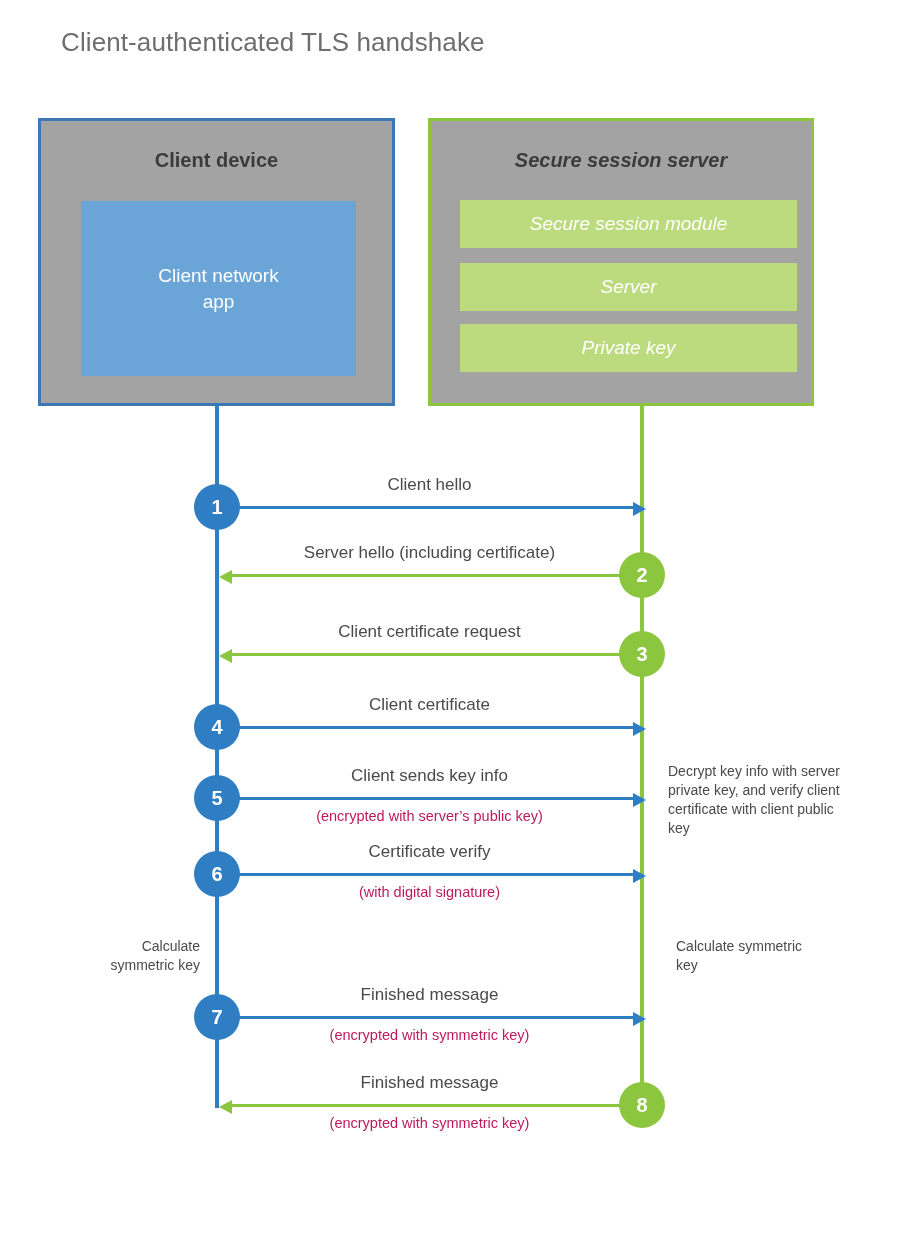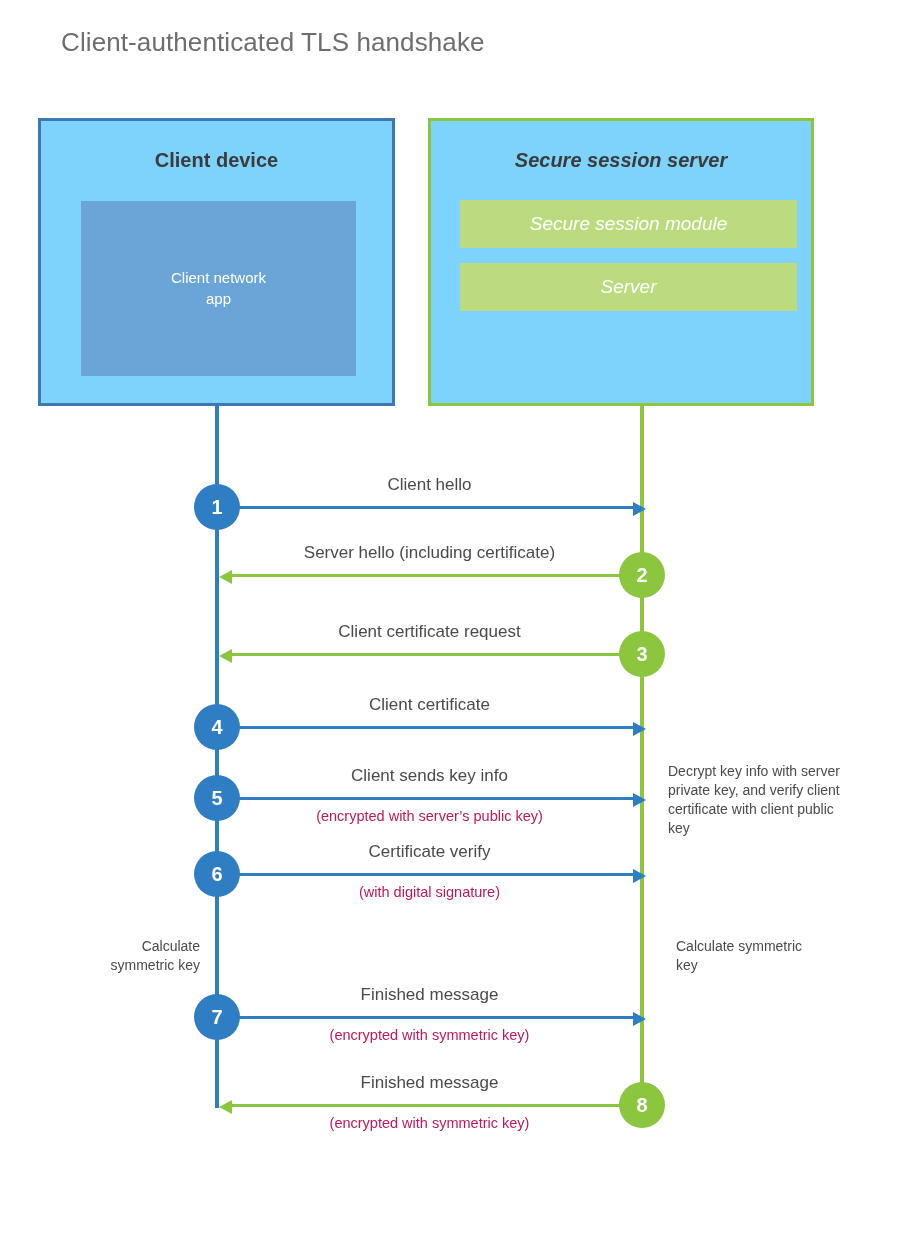--- a/index.html
+++ b/index.html
@@ -9,32 +9,32 @@
     color:#4a4a4a;
     -webkit-font-smoothing:antialiased;
   }
   #page-title{
     position:absolute;left:37px;top:27px;
     font-size:26px;font-weight:400;color:#6e6e6e;
     letter-spacing:.1px;white-space:nowrap;margin-left:24px;
   }
 
   
-  .party-box{position:absolute;background:#7dd3fc;box-sizing:border-box;}
+  .party-box{position:absolute;background:#a3a3a3;box-sizing:border-box;}
   #client-device-box{left:38px;top:118px;width:357px;height:288px;border:3px solid #3D78B5;}
   #server-box{left:428px;top:118px;width:386px;height:288px;border:3px solid #8CC63E;font-style:italic;}
   .party-title{
     position:absolute;left:0;right:0;top:28px;text-align:center;
     font-size:20px;font-weight:700;color:#3b3b3b;
   }
   #client-app-box{
     position:absolute;left:40px;top:80px;width:275px;height:175px;
     background:#6BA5D7;color:#ffffff;
     display:flex;align-items:center;justify-content:center;
-    font-size:15px;line-height:1.35;text-align:center;font-weight:400;
+    font-size:19px;line-height:1.35;text-align:center;font-weight:400;
   }
   .server-bar{
     position:absolute;left:29px;width:337px;height:48px;
     background:#BCDB7F;color:#ffffff;
     display:flex;align-items:center;justify-content:center;
     font-size:19px;font-weight:400;
   }
   #server-bar-0{top:79px;}
   #server-bar-1{top:142px;}
   #server-bar-2{top:203px;}
@@ -87,20 +87,21 @@
       <span>Client network</span><br>
       <span>app</span>
     </span>
   </div>
 </div>
 
 <div class="party-box" id="server-box">
   <div class="party-title">Secure session server</div>
   <div class="server-bar" id="server-bar-0">Secure session module</div>
   <div class="server-bar" id="server-bar-1">Server</div>
+  <div class="server-bar" id="server-bar-2">Private key</div>
 </div>
 
 <div class="lifeline" id="client-lifeline"></div>
 <div class="lifeline" id="server-lifeline"></div>
 
 <div id="messages-layer">
     <div class="step" style="top: 507px;">
       <div class="arrow-line" style="left: 236px; width: 397px; top: -1.5px; background: rgb(47, 125, 194);"></div>
       <div class="arrow-head right" style="color: rgb(47, 125, 194); left: 633px;"></div>
       <div class="step-circle c-blue" style="left: 194px;">1</div>

